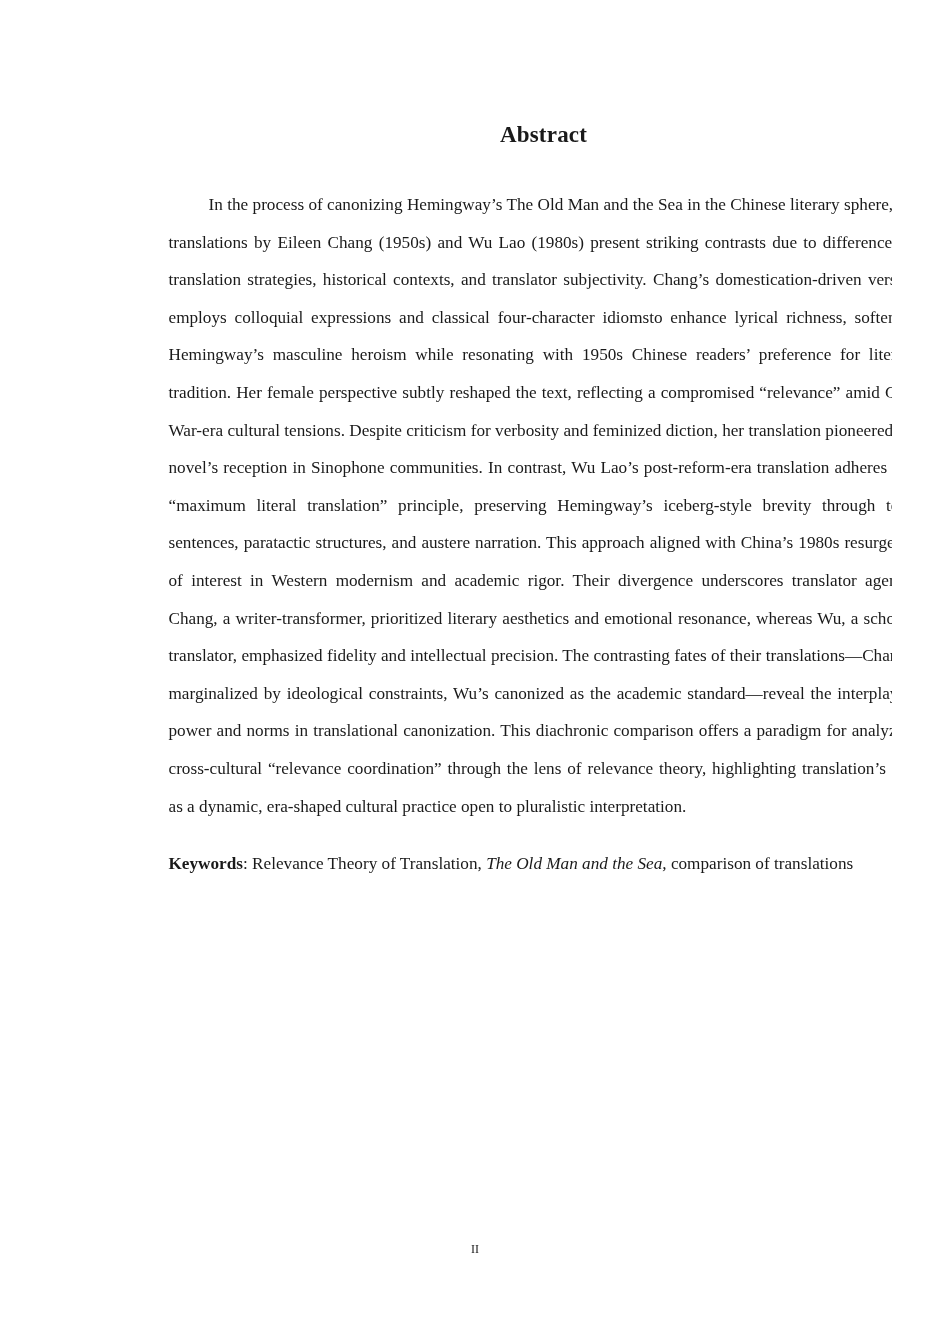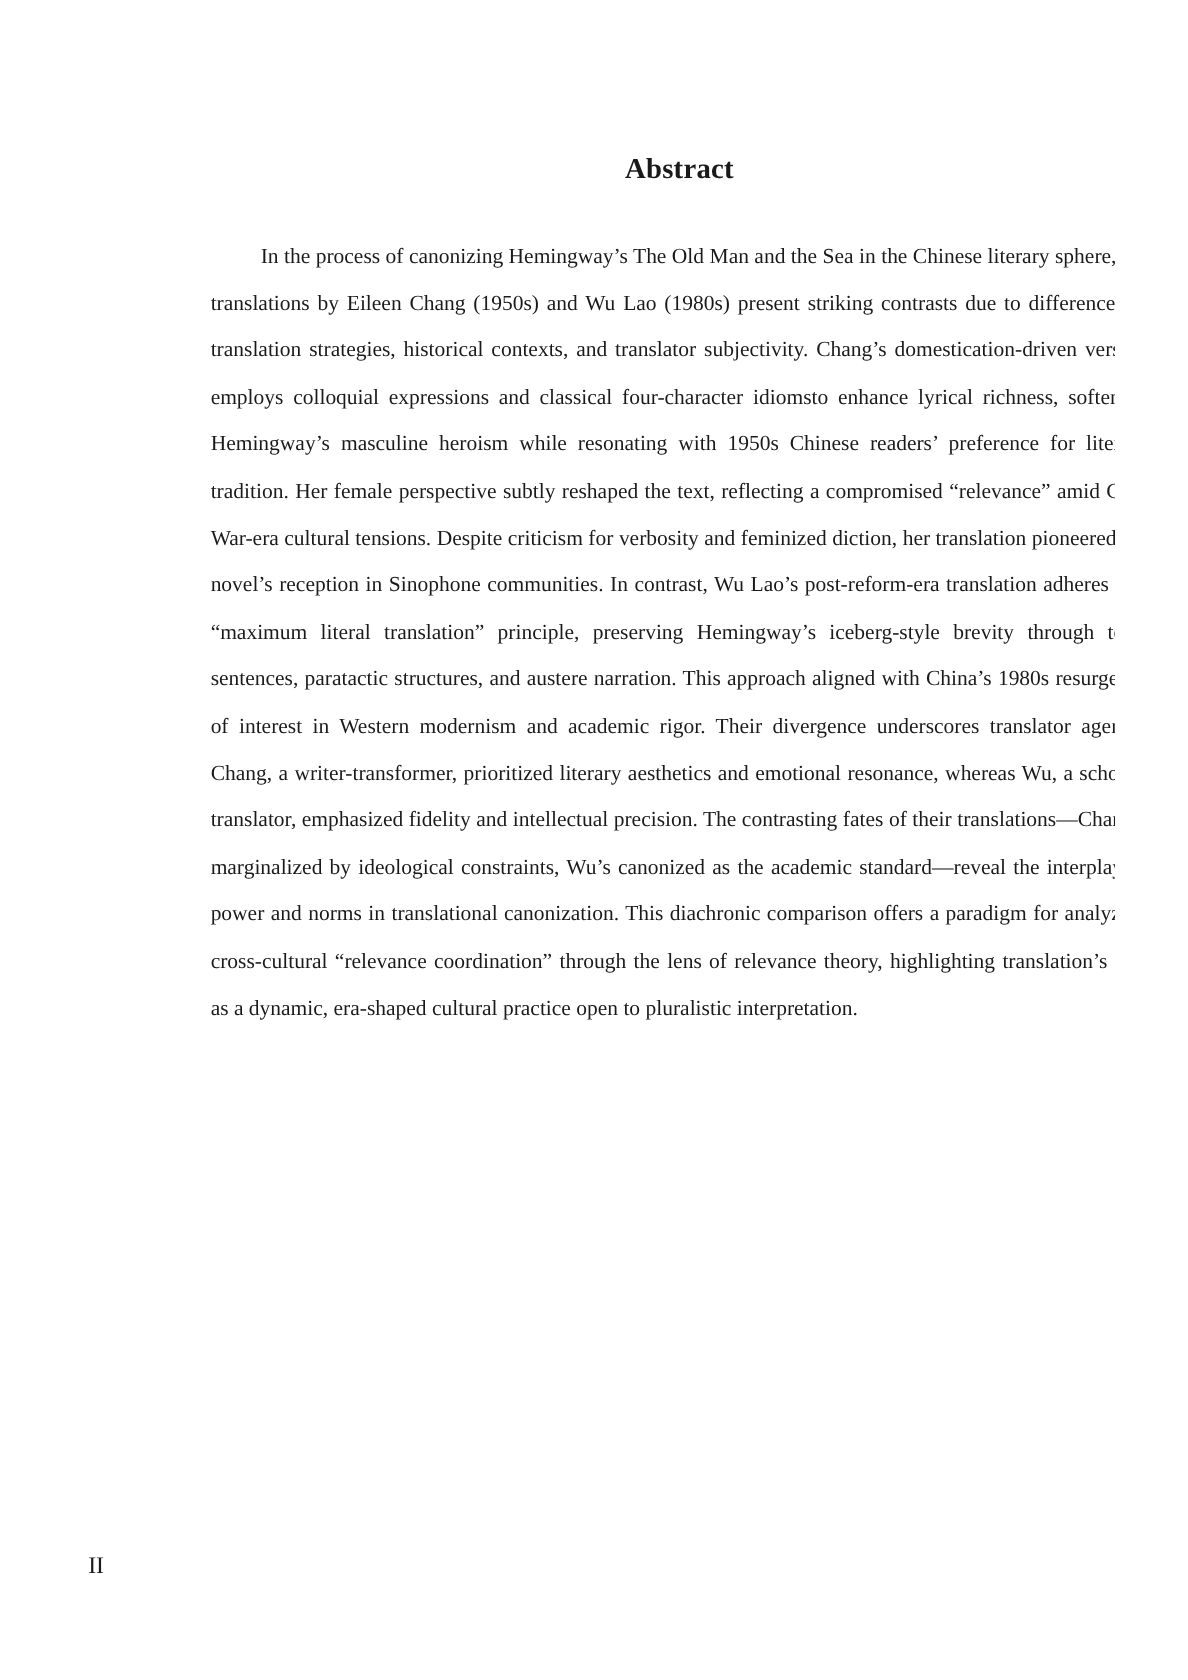--- a/index.html
+++ b/index.html
@@ -52,37 +52,39 @@
     text-justify: inter-word;
   }
   .keywords-label {
     font-weight: bold;
   }
   .keywords-italic {
     font-style: italic;
   }
   .page-number {
     position: absolute;
-    left: 12px;
+    left: 0;
     right: 0;
     top: 1243px;
-    font-size: 19px;
+    text-align: center;
+    font-size: 12px;
     line-height: 1;
     color: #1a1a1a;
   }
 </style>
 </head>
 <body>
 
 <div class="page">
 
   <div class="content">
 
     <h1 class="page-title">Abstract</h1>
 
     <p class="abstract-body"><span>In the process of canonizing Hemingway’s </span><span class="italic-title">The Old Man and the Sea</span><span> in the Chinese literary sphere, the translations by Eileen Chang (1950s) and Wu Lao (1980s) present striking contrasts due to differences in translation strategies, historical contexts, and translator subjectivity. Chang’s domestication-driven version employs colloquial expressions and classical four-character idiomsto enhance lyrical richness, softening Hemingway’s masculine heroism while resonating with 1950s Chinese readers’ preference for literary tradition. Her female perspective subtly reshaped the text, reflecting a compromised “relevance” amid Cold War-era cultural tensions. Despite criticism for verbosity and feminized diction, her translation pioneered the novel’s reception in Sinophone communities. In contrast, Wu Lao’s post-reform-era translation adheres to a “maximum literal translation” principle, preserving Hemingway’s iceberg-style brevity through terse sentences, paratactic structures, and austere narration. This approach aligned with China’s 1980s resurgence of interest in Western modernism and academic rigor. Their divergence underscores translator agency: Chang, a writer-transformer, prioritized literary aesthetics and emotional resonance, whereas Wu, a scholar-translator, emphasized fidelity and intellectual precision. The contrasting fates of their translations—Chang’s marginalized by ideological constraints, Wu’s canonized as the academic standard—reveal the interplay of power and norms in translational canonization. This diachronic comparison offers a paradigm for analyzing cross-cultural “relevance coordination” through the lens of relevance theory, highlighting translation’s role as a dynamic, era-shaped cultural practice open to pluralistic interpretation.</span></p>
 
+    <p class="keywords-block"><span class="keywords-label">Keywords</span><span>: </span><span>Relevance Theory of Translation, </span><span class="keywords-italic">The Old Man and the Sea,</span><span> comparison of translations</span></p>
 
   </div>
 
   <div class="page-number">II</div>
 
 </div>
 
 </body></html>

